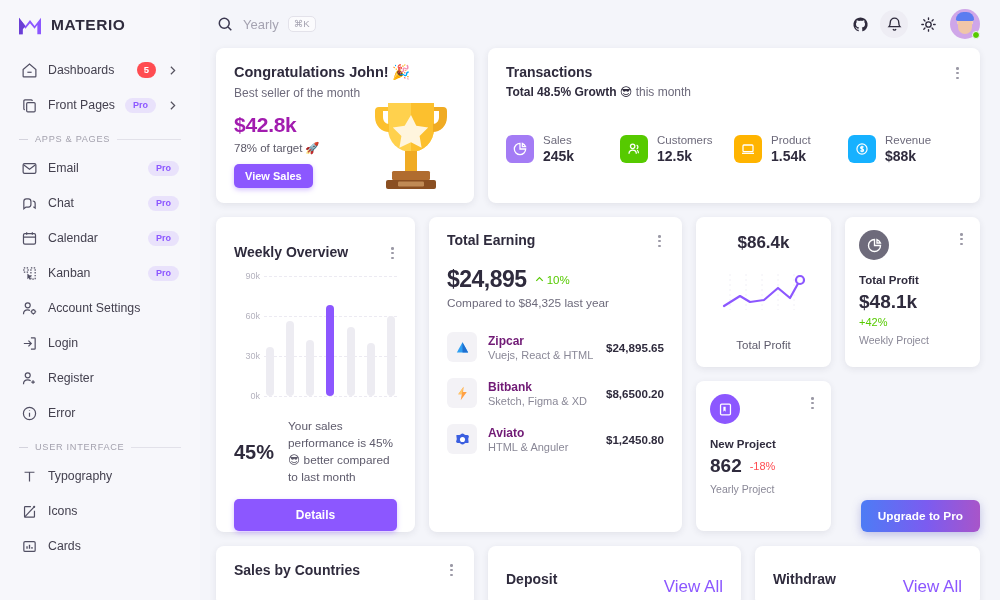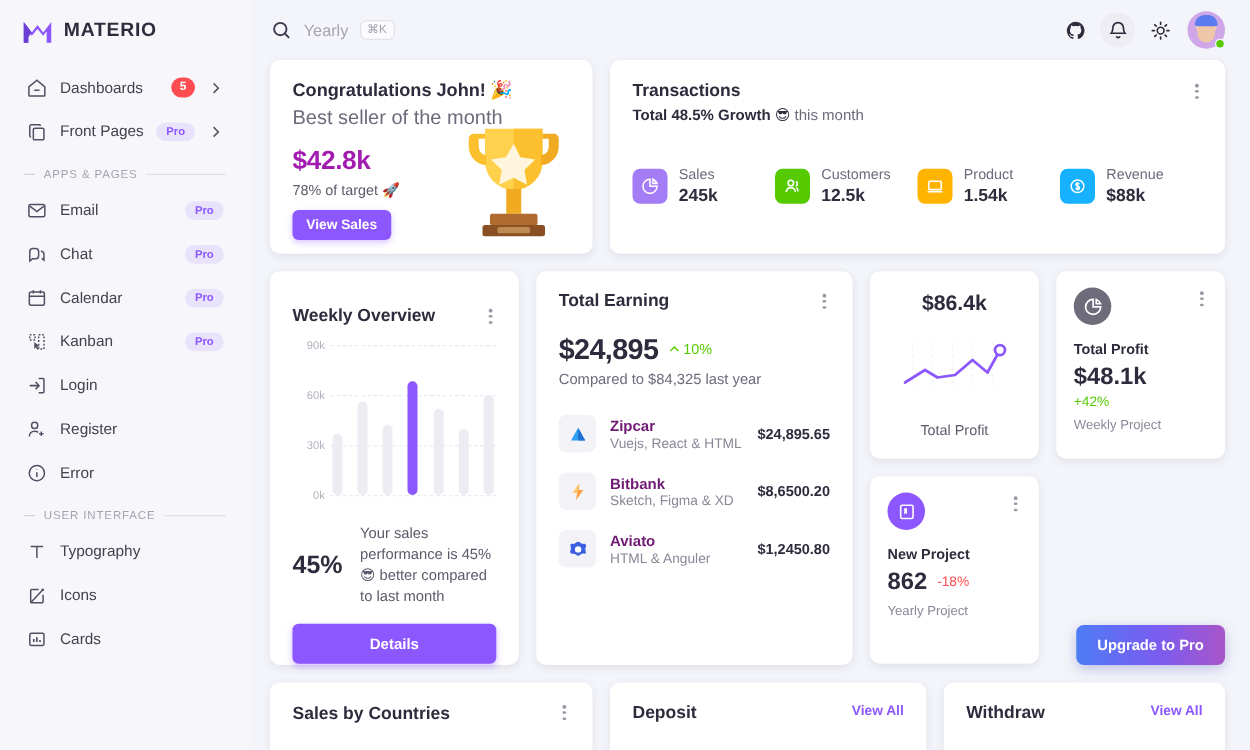--- a/index.html
+++ b/index.html
@@ -105,21 +105,21 @@
     box-shadow: 0 2px 7px rgba(47,43,61,0.09);
     position: relative;
   }
   .card-title { font-size: 14px; font-weight: 600; color: #2f2b3d; }
   .dots { display: flex; flex-direction: column; gap: 2.2px; cursor: pointer; padding: 3px; }
   .dots i { width: 2.6px; height: 2.6px; border-radius: 50%; background: #9b99a6; display:block; }
 
   
   .congrats { width: 258px; height: 155px; padding: 16px 18px; overflow: hidden; }
   .congrats h3 { font-size: 14.5px; font-weight: 600; }
-  .congrats .sub { font-size: 16px; color: #6d6a7b; margin-top: 5px; }
+  .congrats .sub { font-size: 12px; color: #6d6a7b; margin-top: 5px; }
   .congrats .amount { font-size: 21px; font-weight: 600; color: #a21caf; margin-top: 13px; letter-spacing:-0.3px; }
   .congrats .target { font-size: 11.5px; color: #5c5968; margin-top: 4px; }
   .btn-primary {
     margin-top: 9px; background: #8c57ff; color: #fff; border: none;
     border-radius: 5px; font-size: 11px; font-weight: 600; padding: 6px 11px;
     cursor: pointer; font-family: "Liberation Sans", sans-serif;
     box-shadow: 0 2px 5px rgba(140,87,255,0.35);
   }
   .trophy { position: absolute; right: 20px; bottom: 12px; width: 86px; height: 96px; }
 
@@ -198,21 +198,21 @@
   .mini-label { font-size: 11.5px; font-weight: 600; color: #2f2b3d; margin-top: 14px; }
   .mini-big { font-size: 19px; font-weight: 600; color: #2f2b3d; margin-top: 5px; }
   .mini-delta { font-size: 11px; font-weight: 500; margin-top: 3px; }
   .mini-foot { font-size: 10.5px; color: #8a8897; margin-top: 6px; }
   .mini-inline { display:flex; align-items: center; gap: 8px; margin-top: 5px; }
 
   
   .bottom-row { display: flex; gap: 14px; }
   .bcard { height: 60px; padding: 15px 18px; overflow: hidden; }
   .bcard-head { display: flex; justify-content: space-between; align-items: center; }
-  .viewall { font-size: 11px; color: #8c57ff; font-weight: 700; cursor: pointer; }
+  .viewall { font-size: 17px; color: #8c57ff; font-weight: 400; cursor: pointer; margin-top: 16px; }
 
   .upgrade {
     position: absolute; right: 20px; bottom: 68px;
     background: linear-gradient(90deg,#4d7cf5 0%, #7b5cf0 55%, #a855c9 100%);
     color: #fff; font-size: 11.8px; font-weight: 600;
     border: none; border-radius: 6px; padding: 9px 17px; cursor: pointer;
     box-shadow: 0 3px 10px rgba(90,90,190,0.35);
     font-family: "Liberation Sans", sans-serif; z-index: 40;
   }
 </style>
@@ -285,20 +285,29 @@
       <span class="badge-pro">Pro</span>
     </div>
     <div class="nav-item">
       <svg class="nav-icon" viewBox="0 0 24 24" fill="none" stroke="currentColor" stroke-width="1.7">
           <path d="M4 4h6v6H4z" stroke-dasharray="2 2"></path>
           <path d="M14 4h6v16h-6z" stroke-dasharray="2 2"></path>
           <path d="M9 12l6 5-2.6.6L14 20l-1.8.8-1.2-2.6L9 20z" fill="currentColor" stroke="none"></path>
         </svg>
       <span class="nav-label">Kanban</span>
       <span class="badge-pro">Pro</span>
+    </div>
+    <div class="nav-item">
+      <svg class="nav-icon" viewBox="0 0 24 24" fill="none" stroke="currentColor" stroke-width="1.7">
+          <circle cx="9.5" cy="7.5" r="3.5"></circle>
+          <path d="M3.5 20c0-3.6 2.7-6 6-6 1.2 0 2.3.3 3.2.8"></path>
+          <circle cx="17.5" cy="16.5" r="2.6"></circle>
+          <path d="M17.5 12.6v1M17.5 19.4v1M21.4 16.5h-1M14.6 16.5h-1"></path>
+        </svg>
+      <span class="nav-label">Account Settings</span>
     </div>
     <div class="nav-item">
       <svg class="nav-icon" viewBox="0 0 24 24" fill="none" stroke="currentColor" stroke-width="1.7">
           <path d="M14 4h5a1 1 0 0 1 1 1v14a1 1 0 0 1-1 1h-5"></path>
           <path d="M4 12h10M10.5 8l4 4-4 4"></path>
         </svg>
       <span class="nav-label">Login</span>
     </div>
     <div class="nav-item">
       <svg class="nav-icon" viewBox="0 0 24 24" fill="none" stroke="currentColor" stroke-width="1.7">

